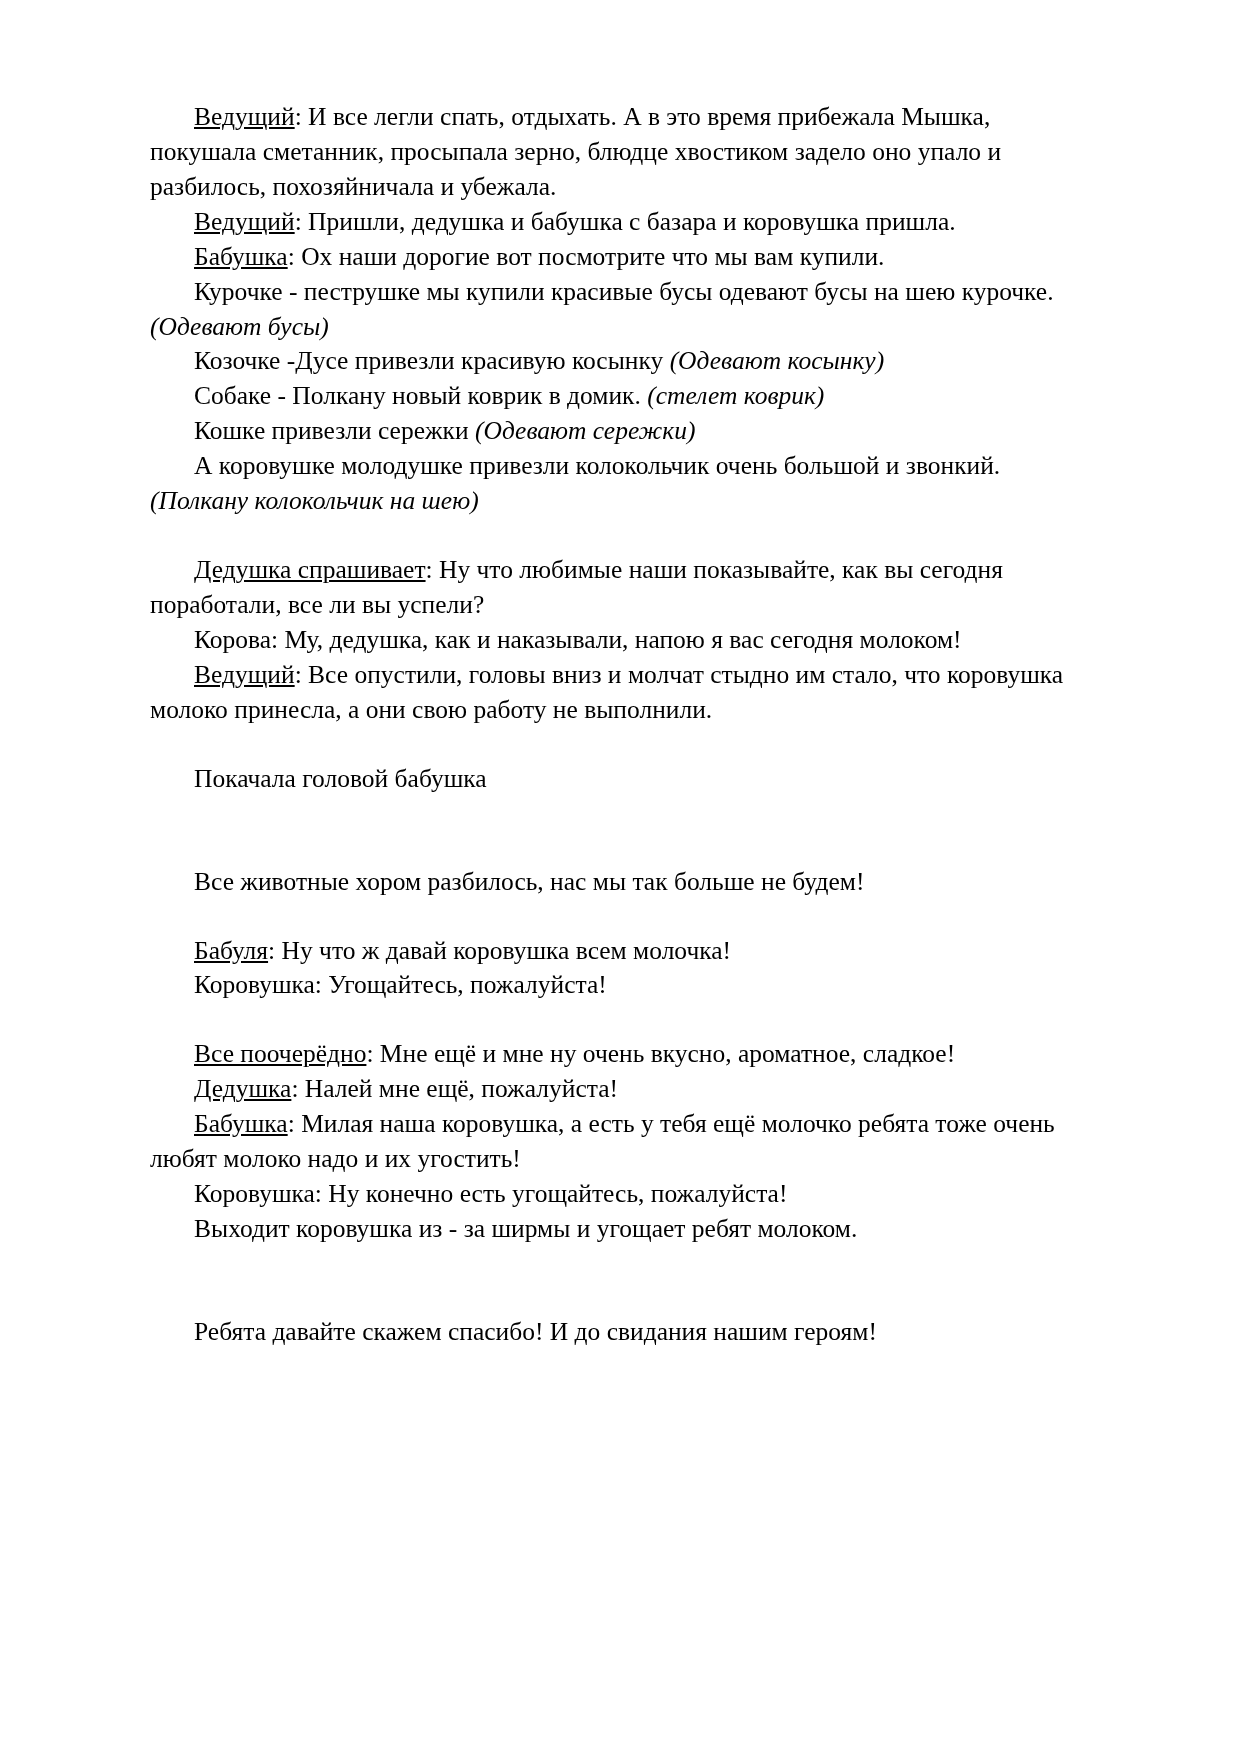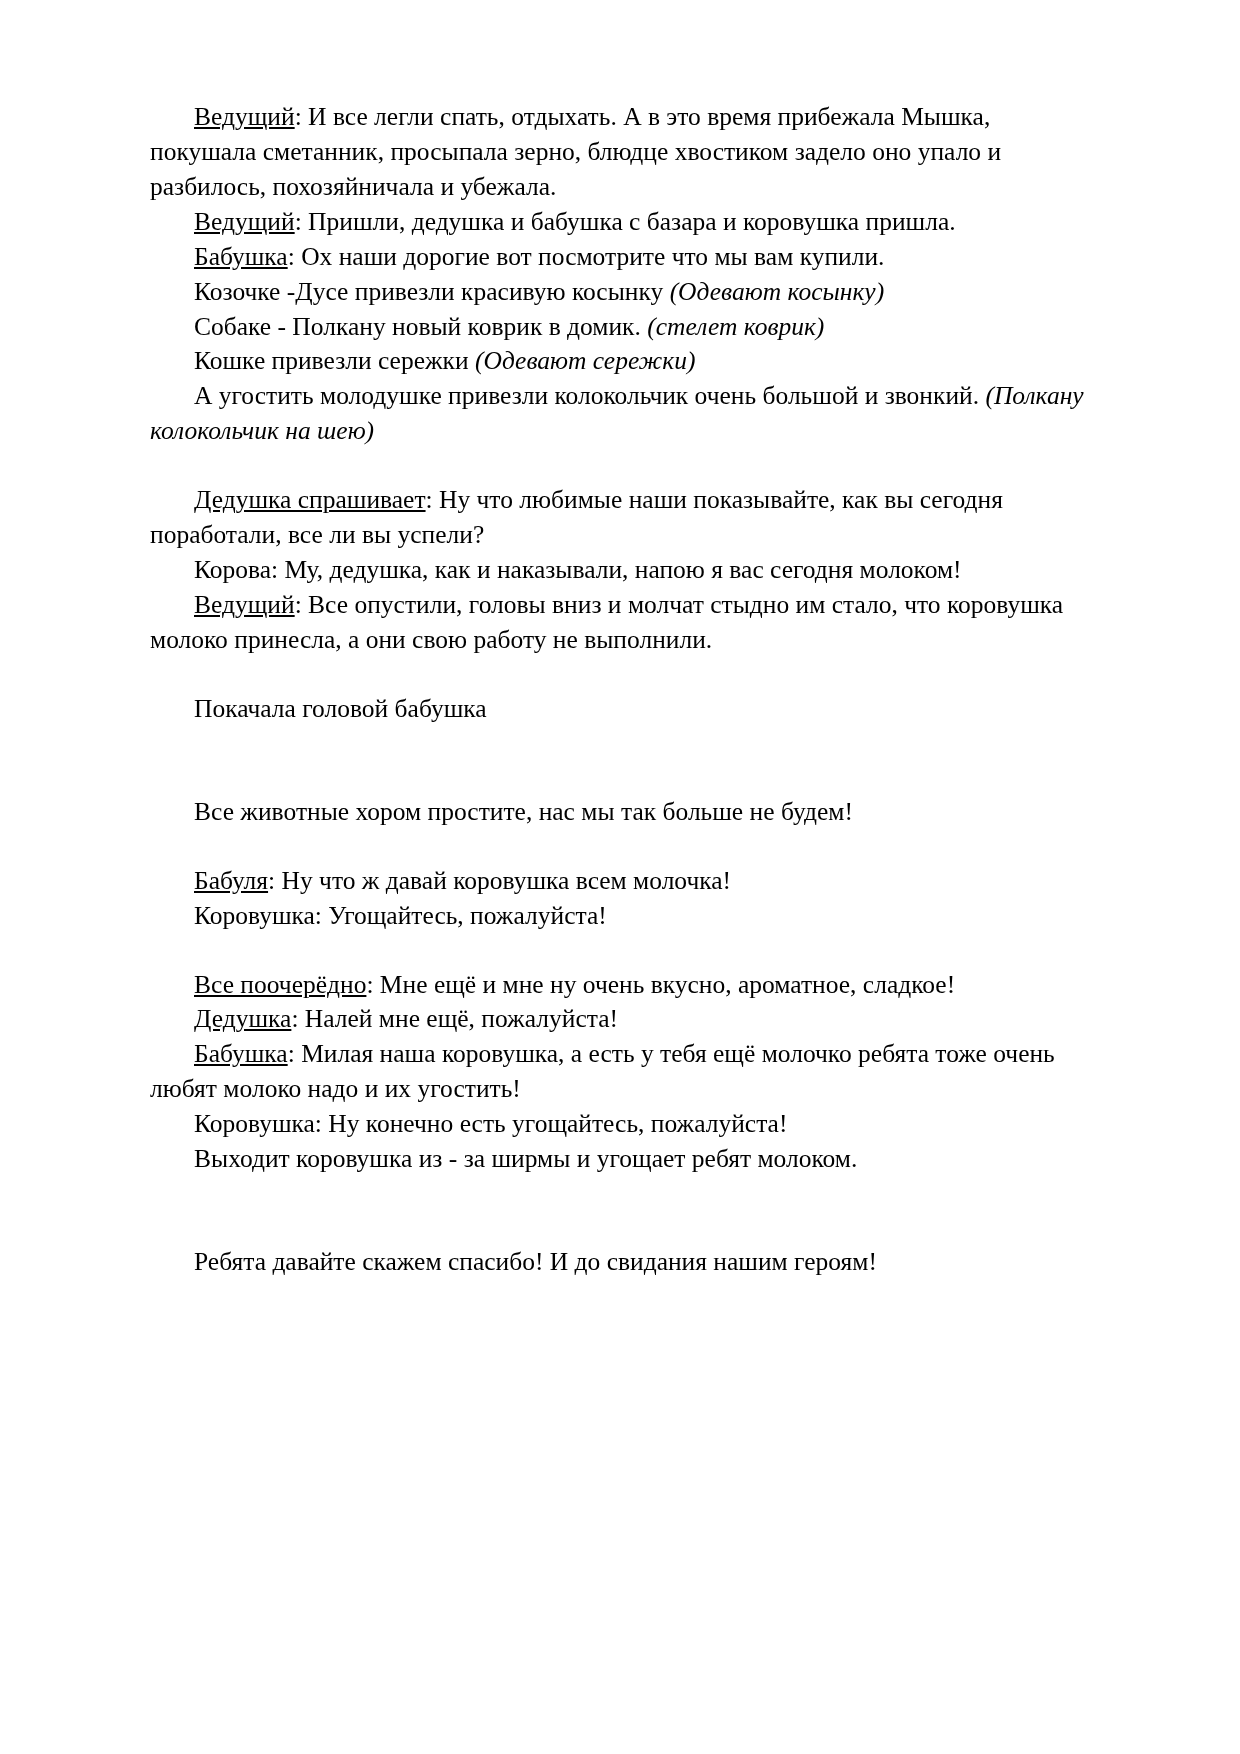--- a/index.html
+++ b/index.html
@@ -52,47 +52,48 @@
 
 <div class="page">
   <div class="doc">
 
     <p class="para blk"><span class="u">Ведущий</span><span>: И все легли спать, отдыхать. А в это время прибежала Мышка, покушала сметанник, просыпала зерно, блюдце хвостиком задело оно упало и разбилось, похозяйничала и убежала.</span></p>
 
     <p class="para blk"><span class="u">Ведущий</span><span>: Пришли, дедушка и бабушка с базара и коровушка пришла.</span></p>
 
     <p class="para blk"><span class="u">Бабушка</span><span>: Ох наши дорогие вот посмотрите что мы вам купили.</span></p>
 
+    <p class="para blk"><span>Курочке - пеструшке мы купили красивые бусы одевают бусы на шею курочке. </span><span class="it">(Одевают бусы)</span></p>
 
     <p class="para blk"><span>Козочке -Дусе привезли красивую косынку </span><span class="it">(Одевают косынку)</span></p>
 
     <p class="para blk"><span>Собаке - Полкану новый коврик в домик. </span><span class="it">(стелет коврик)</span></p>
 
     <p class="para blk"><span>Кошке привезли сережки </span><span class="it">(Одевают сережки)</span></p>
 
-    <p class="para blk"><span>А угостить молодушке привезли колокольчик очень большой и звонкий. </span><span class="it">(Полкану колокольчик на шею)</span></p>
+    <p class="para blk"><span>А коровушке молодушке привезли колокольчик очень большой и звонкий. </span><span class="it">(Полкану колокольчик на шею)</span></p>
 
     <div class="spacer"></div>
 
     <p class="para blk"><span class="u">Дедушка спрашивает</span><span>: Ну что любимые наши показывайте, как вы сегодня поработали, все ли вы успели?</span></p>
 
     <p class="para blk"><span>Корова: Му, дедушка, как и наказывали, напою я вас сегодня молоком!</span></p>
 
     <p class="para blk"><span class="u">Ведущий</span><span>: Все опустили, головы вниз и молчат стыдно им стало, что коровушка молоко принесла, а они свою работу не выполнили.</span></p>
 
     <div class="spacer"></div>
 
     <p class="para blk"><span>Покачала головой бабушка</span></p>
 
     <div class="spacer"></div>
 
 
     <div class="spacer"></div>
 
-    <p class="para blk"><span>Все животные хором простите, нас мы так больше не будем!</span></p>
+    <p class="para blk"><span>Все животные хором разбилось, нас мы так больше не будем!</span></p>
 
     <div class="spacer"></div>
 
     <p class="para blk"><span class="u">Бабуля</span><span>: Ну что ж давай коровушка всем молочка!</span></p>
 
     <p class="para blk"><span>Коровушка: Угощайтесь, пожалуйста!</span></p>
 
     <div class="spacer"></div>
 
     <p class="para blk"><span class="u">Все поочерёдно</span><span>: Мне ещё и мне ну очень вкусно, ароматное, сладкое!</span></p>

